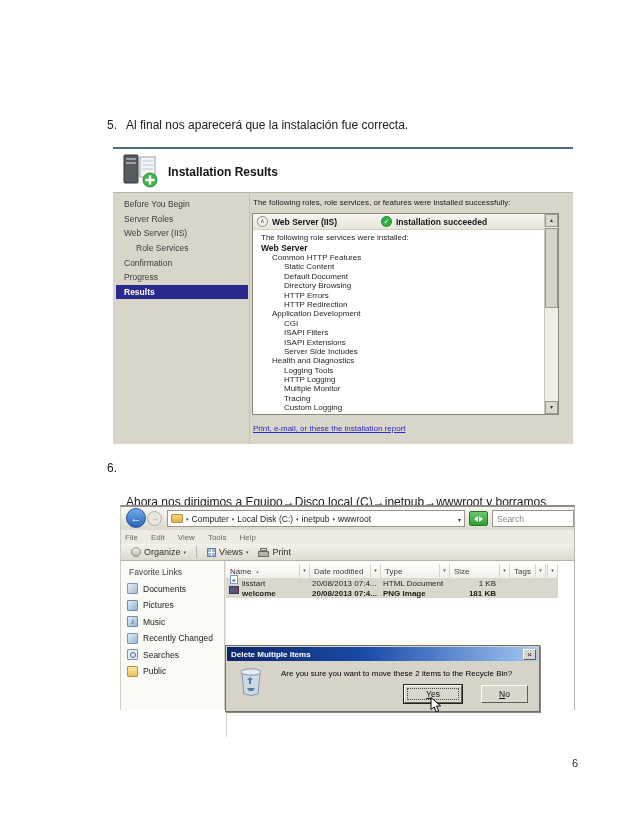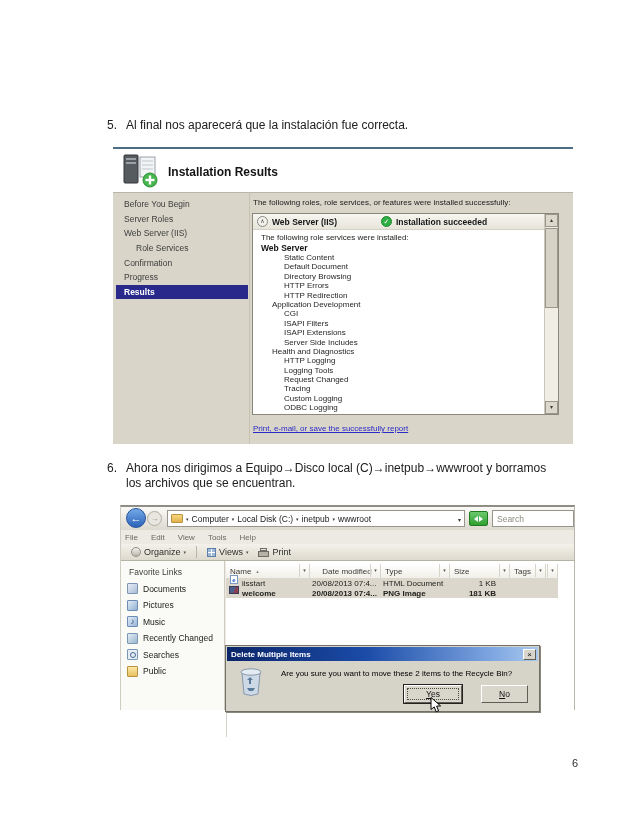--- a/index.html
+++ b/index.html
@@ -78,21 +78,21 @@
   .fl-doc { background: linear-gradient(135deg, #e8eef6, #a8bcd6); border: 1px solid #7e94b2; }
   .fl-pic { background: linear-gradient(135deg, #dfeaf6, #92b2d4); border: 1px solid #6d8cb2; }
   .fl-mus { background: linear-gradient(135deg, #dfeaf6, #9ab6d8); border: 1px solid #6d8cb2; color: #2d4c74; font-size: 8px; text-align: center; line-height: 10px; }
   .fl-rec { background: linear-gradient(135deg, #e2ecf4, #9ab6d0); border: 1px solid #7a96b4; }
   .fl-sea { position: relative; background: #e4ecf6; border: 1px solid #7a96b4; }
   .fl-sea::after { content: ""; position: absolute; left: 2px; top: 2px; width: 4px; height: 4px; border: 1px solid #4a6a94; border-radius: 50%; }
   .fl-pub { background: linear-gradient(#fbe9a8, #e8c05e); border: 1px solid #b8923e; }
   .list-pane { position: absolute; left: 105px; top: 54px; right: 0; bottom: 0; background: #fff; }
   .col-hdr { position: absolute; left: 105px; top: 57px; height: 14px; display: flex; }
   .col { position: relative; height: 14px; background: linear-gradient(#ffffff, #f1efe8); border-right: 1px solid #d8d5ca; display: flex; align-items: center; padding-left: 4px; font-size: 8px; color: #3a3a35; }
-  .c-name { width: 84px; } .c-date { width: 71px; justify-content: center; } .c-type { width: 69px; } .c-size { width: 60px; } .c-tags { width: 36px; } .c-stub { width: 12px; padding-left: 0; justify-content: center; }
+  .c-name { width: 84px; } .c-date { width: 71px; } .c-type { width: 69px; } .c-size { width: 60px; } .c-tags { width: 36px; } .c-stub { width: 12px; padding-left: 0; justify-content: center; }
   .sort-mark { font-size: 5px; color: #8a887e; margin-left: 5px; }
   .filter-btn { position: absolute; right: 0; top: 0; width: 10px; height: 13px; border-left: 1px solid #d8d5ca; font-size: 5px; color: #55534b; text-align: center; line-height: 13px; }
   .file-row { position: absolute; left: 105px; width: 332px; height: 10px; background: #dbd7cc; display: flex; align-items: center; font-size: 8px; color: #1e1d1a; }
   .fr-name { width: 84px; position: relative; padding-left: 16px; }
   .fr-date { width: 71px; padding-left: 2px; } .fr-type { width: 69px; padding-left: 2px; }
   .fr-size { width: 60px; text-align: right; padding-right: 14px; } .fr-tags { width: 36px; }
   .ico-html { position: absolute; left: 4px; top: -4px; width: 8px; height: 9px; background: #fff; border: 1px solid #7a99c0; color: #2a5cc8; font-size: 6px; font-weight: bold; text-align: center; line-height: 8px; }
   .ico-png { position: absolute; left: 3px; top: -3px; width: 10px; height: 8px; background: linear-gradient(120deg, #4a5f8c 55%, #8a4050 55%); border: 1px solid #3a3a55; }
 
   
@@ -155,51 +155,52 @@
     <div class="listbox">
       <div class="lb-inner">
         <div class="role-hdr">
           <span class="collapse-btn">∧</span>
           <span class="role-name">Web Server (IIS)</span>
           <span class="check-circle">✓</span>
           <span class="status-txt">Installation succeeded</span>
         </div>
         <div class="lb-note">The following role services were installed:</div>
         <div class="lb-root">Web Server</div>
+        <div class="tree-row lvl1">Common HTTP Features</div>
         <div class="tree-row lvl2">Static Content</div>
         <div class="tree-row lvl2">Default Document</div>
         <div class="tree-row lvl2">Directory Browsing</div>
         <div class="tree-row lvl2">HTTP Errors</div>
         <div class="tree-row lvl2">HTTP Redirection</div>
         <div class="tree-row lvl1">Application Development</div>
         <div class="tree-row lvl2">CGI</div>
         <div class="tree-row lvl2">ISAPI Filters</div>
         <div class="tree-row lvl2">ISAPI Extensions</div>
         <div class="tree-row lvl2">Server Side Includes</div>
         <div class="tree-row lvl1">Health and Diagnostics</div>
+        <div class="tree-row lvl2">Logging Tools</div>
         <div class="tree-row lvl2">HTTP Logging</div>
-        <div class="tree-row lvl2">Logging Tools</div>
-        <div class="tree-row lvl2">Request Changed</div>
+        <div class="tree-row lvl2">Multiple Monitor</div>
         <div class="tree-row lvl2">Tracing</div>
         <div class="tree-row lvl2">Custom Logging</div>
         <div class="tree-row lvl2">ODBC Logging</div>
       </div>
       <div class="lb-scroll">
         <div class="sb-btn sb-up">▴</div>
         <div class="sb-thumb"></div>
         <div class="sb-btn sb-down">▾</div>
       </div>
     </div>
-    <a class="report-link">Print, e-mail, or save the successfully report</a>
+    <a class="report-link">Print, e-mail, or these the installation report</a>
   </div>
 
   <div class="step" style="left:107px; top:461px;">
     <span class="num">6.</span>
     <span class="txt">
-      <span style="display:block;">Ahora nos dirigimos a Equipo→Disco local (C)→inetpub→wwwroot y borramos</span>
+      <span style="display:block;margin-top:34px;">Ahora nos dirigimos a Equipo→Disco local (C)→inetpub→wwwroot y borramos</span>
       <span style="display:block;">los archivos que se encuentran.</span>
     </span>
   </div>
 
   <div class="explorer">
     <div class="addr-row">
       <div class="nav-back">←</div>
       <div class="nav-fwd">→</div>
       <div class="crumb-field">
         <span class="folder-ico"></span>

